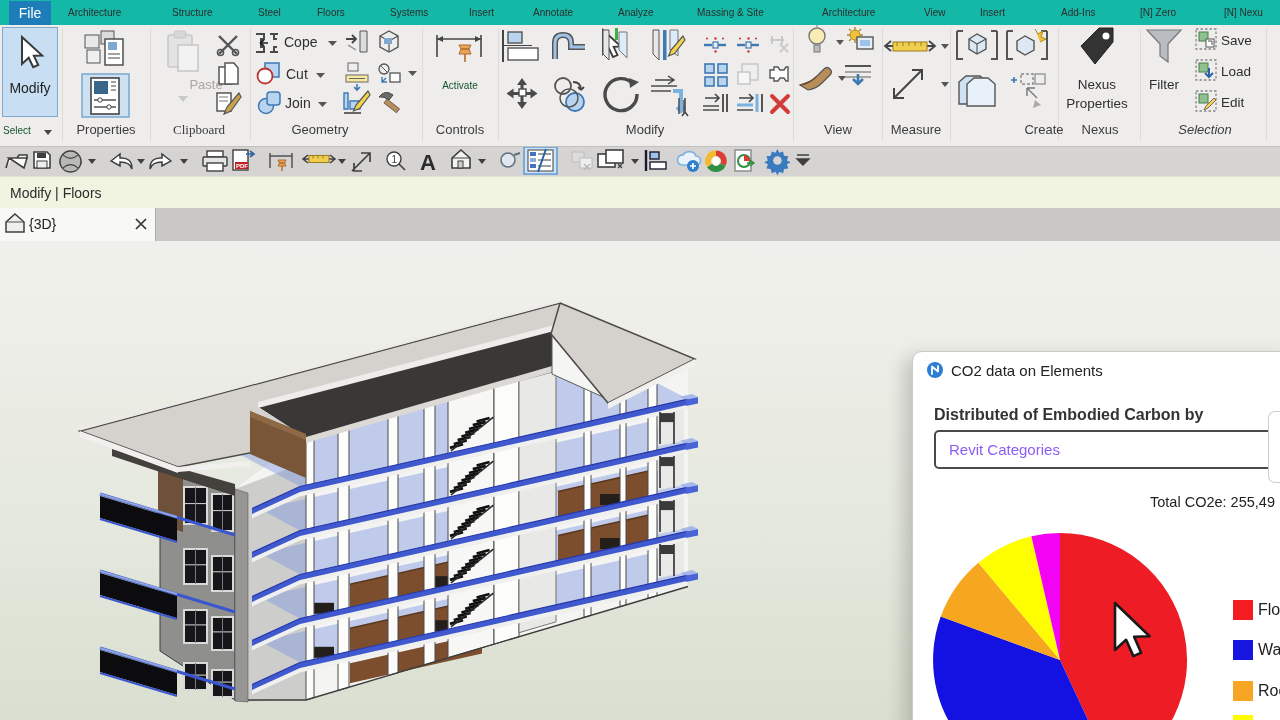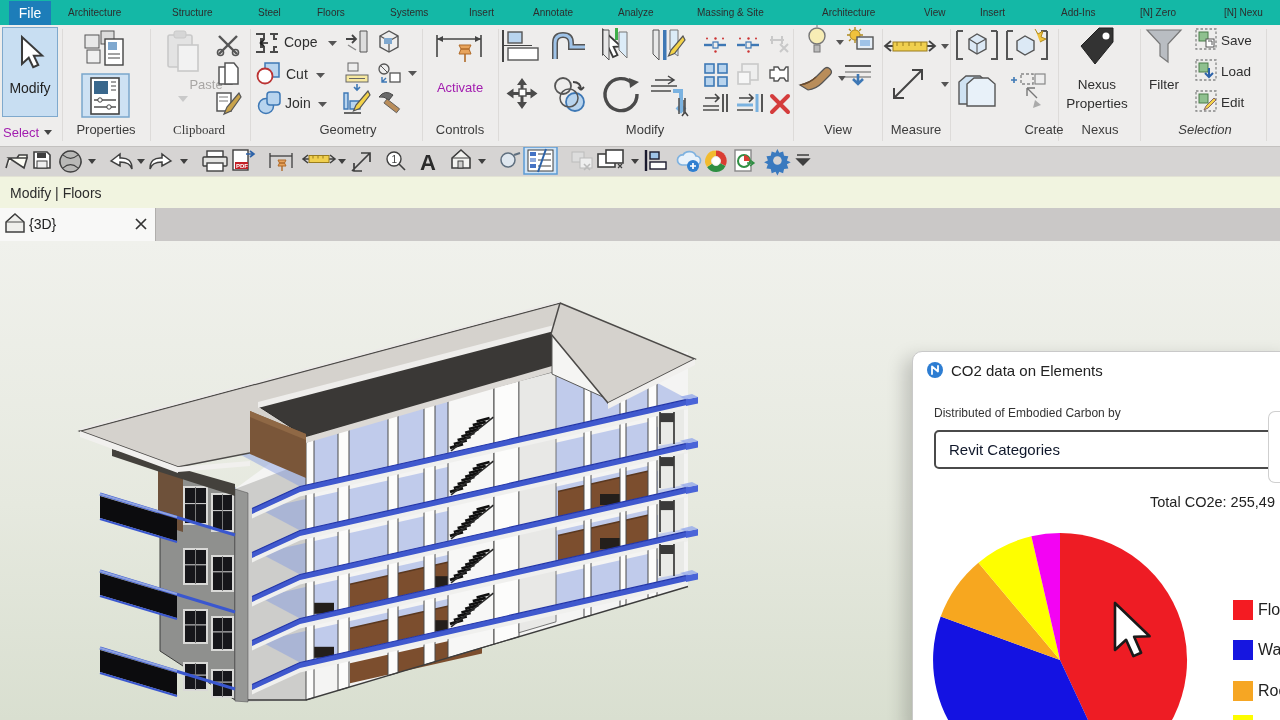--- a/index.html
+++ b/index.html
@@ -6,41 +6,41 @@
 html,body { width:1280px; height:720px; overflow:hidden; font-family:"Liberation Sans", sans-serif; }
 #app { position:relative; width:1280px; height:720px; background:#ececea; }
 
 #menubar { position:absolute; left:0; top:0; width:1280px; height:25px; background:#14b8a6; }
 #menubar .file { position:absolute; left:9px; top:1px; width:42px; height:24px; background:#1d7db9; color:#fff; font-size:14px; text-align:center; line-height:24px; }
 #menubar span.m { position:absolute; top:0; height:34px; line-height:26px; font-size:10px; color:#2d2d2d; }
 
 #ribbon { position:absolute; left:0; top:25px; width:1280px; height:122px; background:#eeedec; border-bottom:1px solid #c3c1bf; }
 .plabel { position:absolute; top:97px; font-size:13px; color:#3c3c3c; text-align:center; }
 .psep { position:absolute; top:4px; width:1px; height:112px; background:#dddbd9; }
-.btxt { position:absolute; font-size:13px; color:#a21caf; }
+.btxt { position:absolute; font-size:10px; color:#14532d; }
 .gtxt { position:absolute; font-size:13px; color:#a8a6a4; }
 #modifyBtn { position:absolute; left:2px; top:2px; width:56px; height:90px; background:#c8def2; border:1px solid #7fa9cd; }
 #modifyBtn .t { position:absolute; width:100%; text-align:center; top:52px; font-size:14px; color:#222; }
 
 #qat { position:absolute; left:0; top:147px; width:1280px; height:29px; background:#d6d4d3; }
 
 #modbar { position:absolute; left:0; top:176px; width:1280px; height:32px; background:#f1f4e0; border-top:1px solid #e2e2d4;padding-left:27px; }
 #modbar .t { position:absolute; left:10px; top:8px; font-size:14px; color:#2c2c2c; }
 
 #tabbar { position:absolute; left:0; top:208px; width:1280px; height:33px; background:#cac8c7;text-decoration:underline; }
 #tabbar .tab { position:absolute; left:0; top:0; width:156px; height:33px; background:#f8f8f7; border-right:1px solid #b0aeac; }
 #tabbar .tab .t { position:absolute; left:29px; top:8px; font-size:14px; color:#222; }
 
 #canvas { position:absolute; left:0; top:241px; width:1280px; height:479px; background:linear-gradient(#f0f1ec, #e6e9df 55%, #d9dfd0); }
 
 #dialog { position:absolute; left:912px; top:351px; width:380px; height:380px; background:#ffffff; border:1px solid #c9c9c9; border-radius:10px 0 0 0; box-shadow:-8px 6px 18px rgba(0,0,0,0.18); }
 #dialog .title { position:absolute; left:38px; top:10px; font-size:15px; color:#222; }
-#dialog .lbl { position:absolute; left:21px; top:54px; font-size:12px; font-weight:normal; color:#333; }
+#dialog .lbl { position:absolute; left:21px; top:54px; font-size:16px; font-weight:bold; color:#333; }
 #dialog .dd { position:absolute; left:21px; top:78px; width:370px; height:39px; border:2px solid #4a4a4a; border-radius:5px; }
-#dialog .dd .t { position:absolute; left:13px; top:9px; font-size:15px; color:#0f172a; }
+#dialog .dd .t { position:absolute; left:13px; top:9px; font-size:15px; color:#8b5cf6; }
 #dialog .total { position:absolute; left:237px; top:142px; font-size:14.5px; color:#222; }
 .leg { position:absolute; width:20px; height:20px; }
 .legt { position:absolute; left:345px; font-size:16px; color:#222; }
 </style>
 </head>
 <body>
 <div id="app">
   <div id="menubar">
     <div class="file">File</div>
     <span class="m" style="left:68px">Architecture</span>
@@ -72,21 +72,21 @@
       <div class="psep" style="left:1058px"></div>
       <div class="psep" style="left:1140px"></div>
       <div class="psep" style="left:1266px"></div>
       <div id="modifyBtn">
         <div class="t">Modify</div>
       </div>
     <div class="btxt" style="left:3px; top:100px;">Select</div>
       <div style="position:absolute;left:44px;top:105px;width:0;height:0;border-left:4.5px solid transparent;border-right:4.5px solid transparent;border-top:5px solid #444;"></div>
     <div class="plabel" style="left:64px; width:84px;">Properties</div>
     <div class="plabel" style="left:152px; width:94px;font-family:Liberation Serif, serif;">Clipboard</div>
-    <div class="plabel" style="left:266px; width:164px;">Geometry</div>
+    <div class="plabel" style="left:238px; width:164px;">Geometry</div>
     <div class="plabel" style="left:424px; width:72px;">Controls</div>
     <div class="plabel" style="left:500px; width:290px;">Modify</div>
     <div class="plabel" style="left:795px; width:86px;">View</div>
     <div class="plabel" style="left:884px; width:64px;">Measure</div>
     <div class="plabel" style="left:992px; width:104px;">Create</div>
     <div class="plabel" style="left:1060px; width:80px;">Nexus</div>
     <div class="plabel" style="left:1146px; width:118px;font-style:italic;">Selection</div>
     <div class="gtxt" style="left:163px; top:52px; width:38px; text-align:center;margin-left:24px;">Paste</div>
 <div class="btxt" style="left:432px; top:55px; width:56px; text-align:center;">Activate</div>
       <div id="ribicons"></div>

